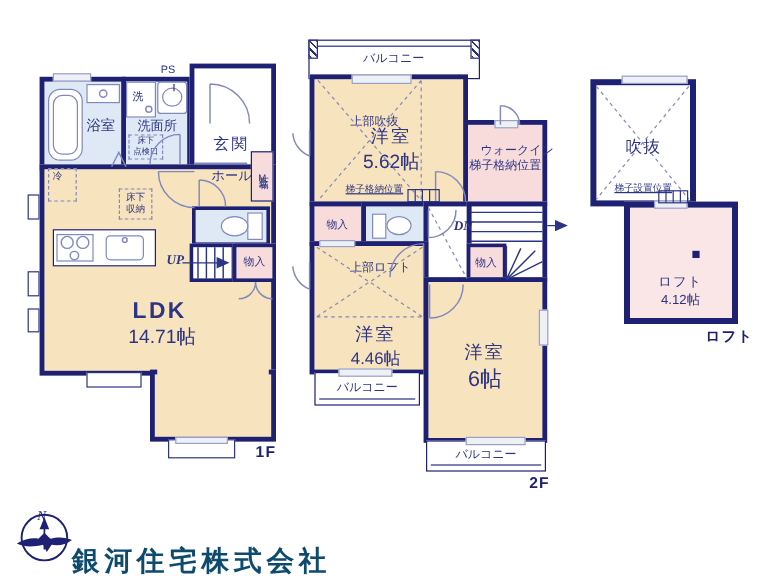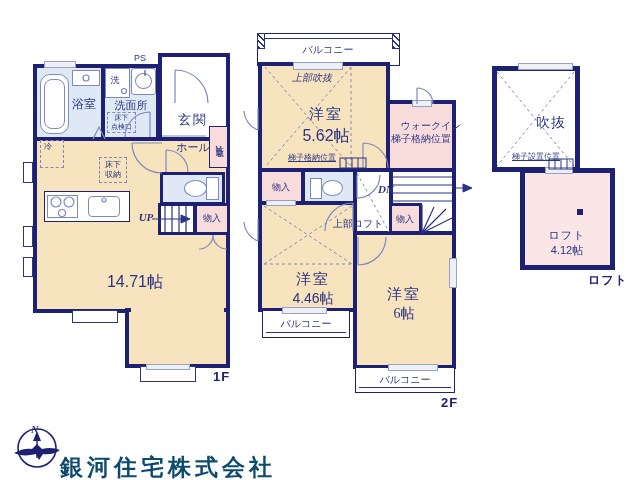--- a/index.html
+++ b/index.html
@@ -109,43 +109,44 @@
   <div class="lbl" style="left:105px;top:99px;width:52px;font-size:11px;">洗面所</div>
   <div class="lbl" style="left:107px;top:114px;width:29px;font-size:7px;">床下</div>
   <div class="lbl" style="left:107px;top:123px;width:29px;font-size:7px;">点検口</div>
   <div class="lbl" style="left:167px;top:112px;width:52px;font-size:13px;letter-spacing:2px;">玄関</div>
   <div class="lbl md" style="left:168px;top:141px;width:50px;">ホール</div>
   <div class="lbl" style="left:40px;top:142px;width:16px;font-size:8px;">冷</div>
   <div class="lbl" style="left:99px;top:160px;width:28px;font-size:8px;">床下</div>
   <div class="lbl" style="left:99px;top:170px;width:28px;font-size:8px;">収納</div>
   <div class="lbl serifit" style="left:136px;top:211px;width:20px;font-size:11px;">UP</div>
   <div class="lbl" style="left:196px;top:213px;width:32px;font-size:9px;">物入</div>
+  <div class="lbl" style="left:93px;top:249px;width:80px;font-size:19px;font-weight:bold;letter-spacing:2px;">LDK</div>
   <div class="lbl" style="left:85px;top:272px;width:100px;font-size:16px;">14.71帖</div>
   <div class="floortag" style="left:213px;top:369px;">1F</div>
 
   <div class="lbl" style="left:288px;top:44px;width:80px;font-size:10px;">バルコニー</div>
-  <div class="lbl" style="left:282px;top:72px;width:60px;font-size:10px;font-style:italic;">上部吹抜</div>
+  <div class="lbl" style="left:282px;top:96px;width:60px;font-size:10px;">上部吹抜</div>
   <div class="lbl rm" style="left:296px;top:105px;width:60px;">洋室</div>
   <div class="lbl" style="left:296px;top:126px;width:60px;font-size:16px;">5.62帖</div>
   <div class="lbl underl" style="left:282px;top:153px;width:60px;font-size:8px;">梯子格納位置</div>
   <div class="lbl" style="left:391px;top:120px;width:80px;font-size:10px;">ウォークイン</div>
   <div class="lbl" style="left:391px;top:133px;width:60px;font-size:10px;">梯子格納位置</div>
   <div class="lbl" style="left:265px;top:182px;width:32px;font-size:9px;">物入</div>
   <div class="lbl serifit" style="left:375px;top:183px;width:22px;font-size:11px;">DN</div>
   <div class="lbl" style="left:389px;top:214px;width:32px;font-size:9px;">物入</div>
-  <div class="lbl" style="left:287px;top:218px;width:60px;font-size:10px;margin-left:41px;">上部ロフト</div>
+  <div class="lbl" style="left:287px;top:218px;width:60px;font-size:10px;">上部ロフト</div>
   <div class="lbl rm" style="left:283px;top:270px;width:60px;">洋室</div>
   <div class="lbl" style="left:283px;top:290px;width:60px;font-size:14px;">4.46帖</div>
   <div class="lbl" style="left:266px;top:318px;width:80px;font-size:10px;">バルコニー</div>
   <div class="lbl rm" style="left:374px;top:285px;width:60px;">洋室</div>
-  <div class="lbl" style="left:374px;top:306px;width:60px;font-size:14px;font-family:Liberation Serif, serif;">6帖</div>
+  <div class="lbl" style="left:374px;top:306px;width:60px;font-size:18px;">6帖</div>
   <div class="lbl" style="left:365px;top:374px;width:80px;font-size:10px;">バルコニー</div>
   <div class="floortag" style="left:441px;top:395px;">2F</div>
 
-  <div class="lbl" style="left:506px;top:114px;width:60px;font-size:14px;letter-spacing:1px;text-align:right;">吹抜</div>
+  <div class="lbl" style="left:506px;top:114px;width:60px;font-size:14px;letter-spacing:1px;">吹抜</div>
   <div class="lbl underl" style="left:506px;top:152px;width:60px;font-size:8px;">梯子設置位置</div>
   <div class="lbl" style="left:537px;top:229px;width:60px;font-size:11px;letter-spacing:1px;">ロフト</div>
   <div class="lbl" style="left:537px;top:244px;width:60px;font-size:11px;">4.12帖</div>
   <div class="floortag" style="left:588px;top:272px;font-size:12px;">ロフト</div>
 
   <svg width="640" height="480" viewBox="0 0 640 480">
 
     <g stroke="#8089bf" stroke-width="1" fill="none" stroke-dasharray="3,3">
       <path d="M265,67 L351,167 M351,67 L265,167 M351,67 L351,167"></path>
       <path d="M264,206 L352,264 M352,206 L264,264 M264,264 L352,264"></path>

